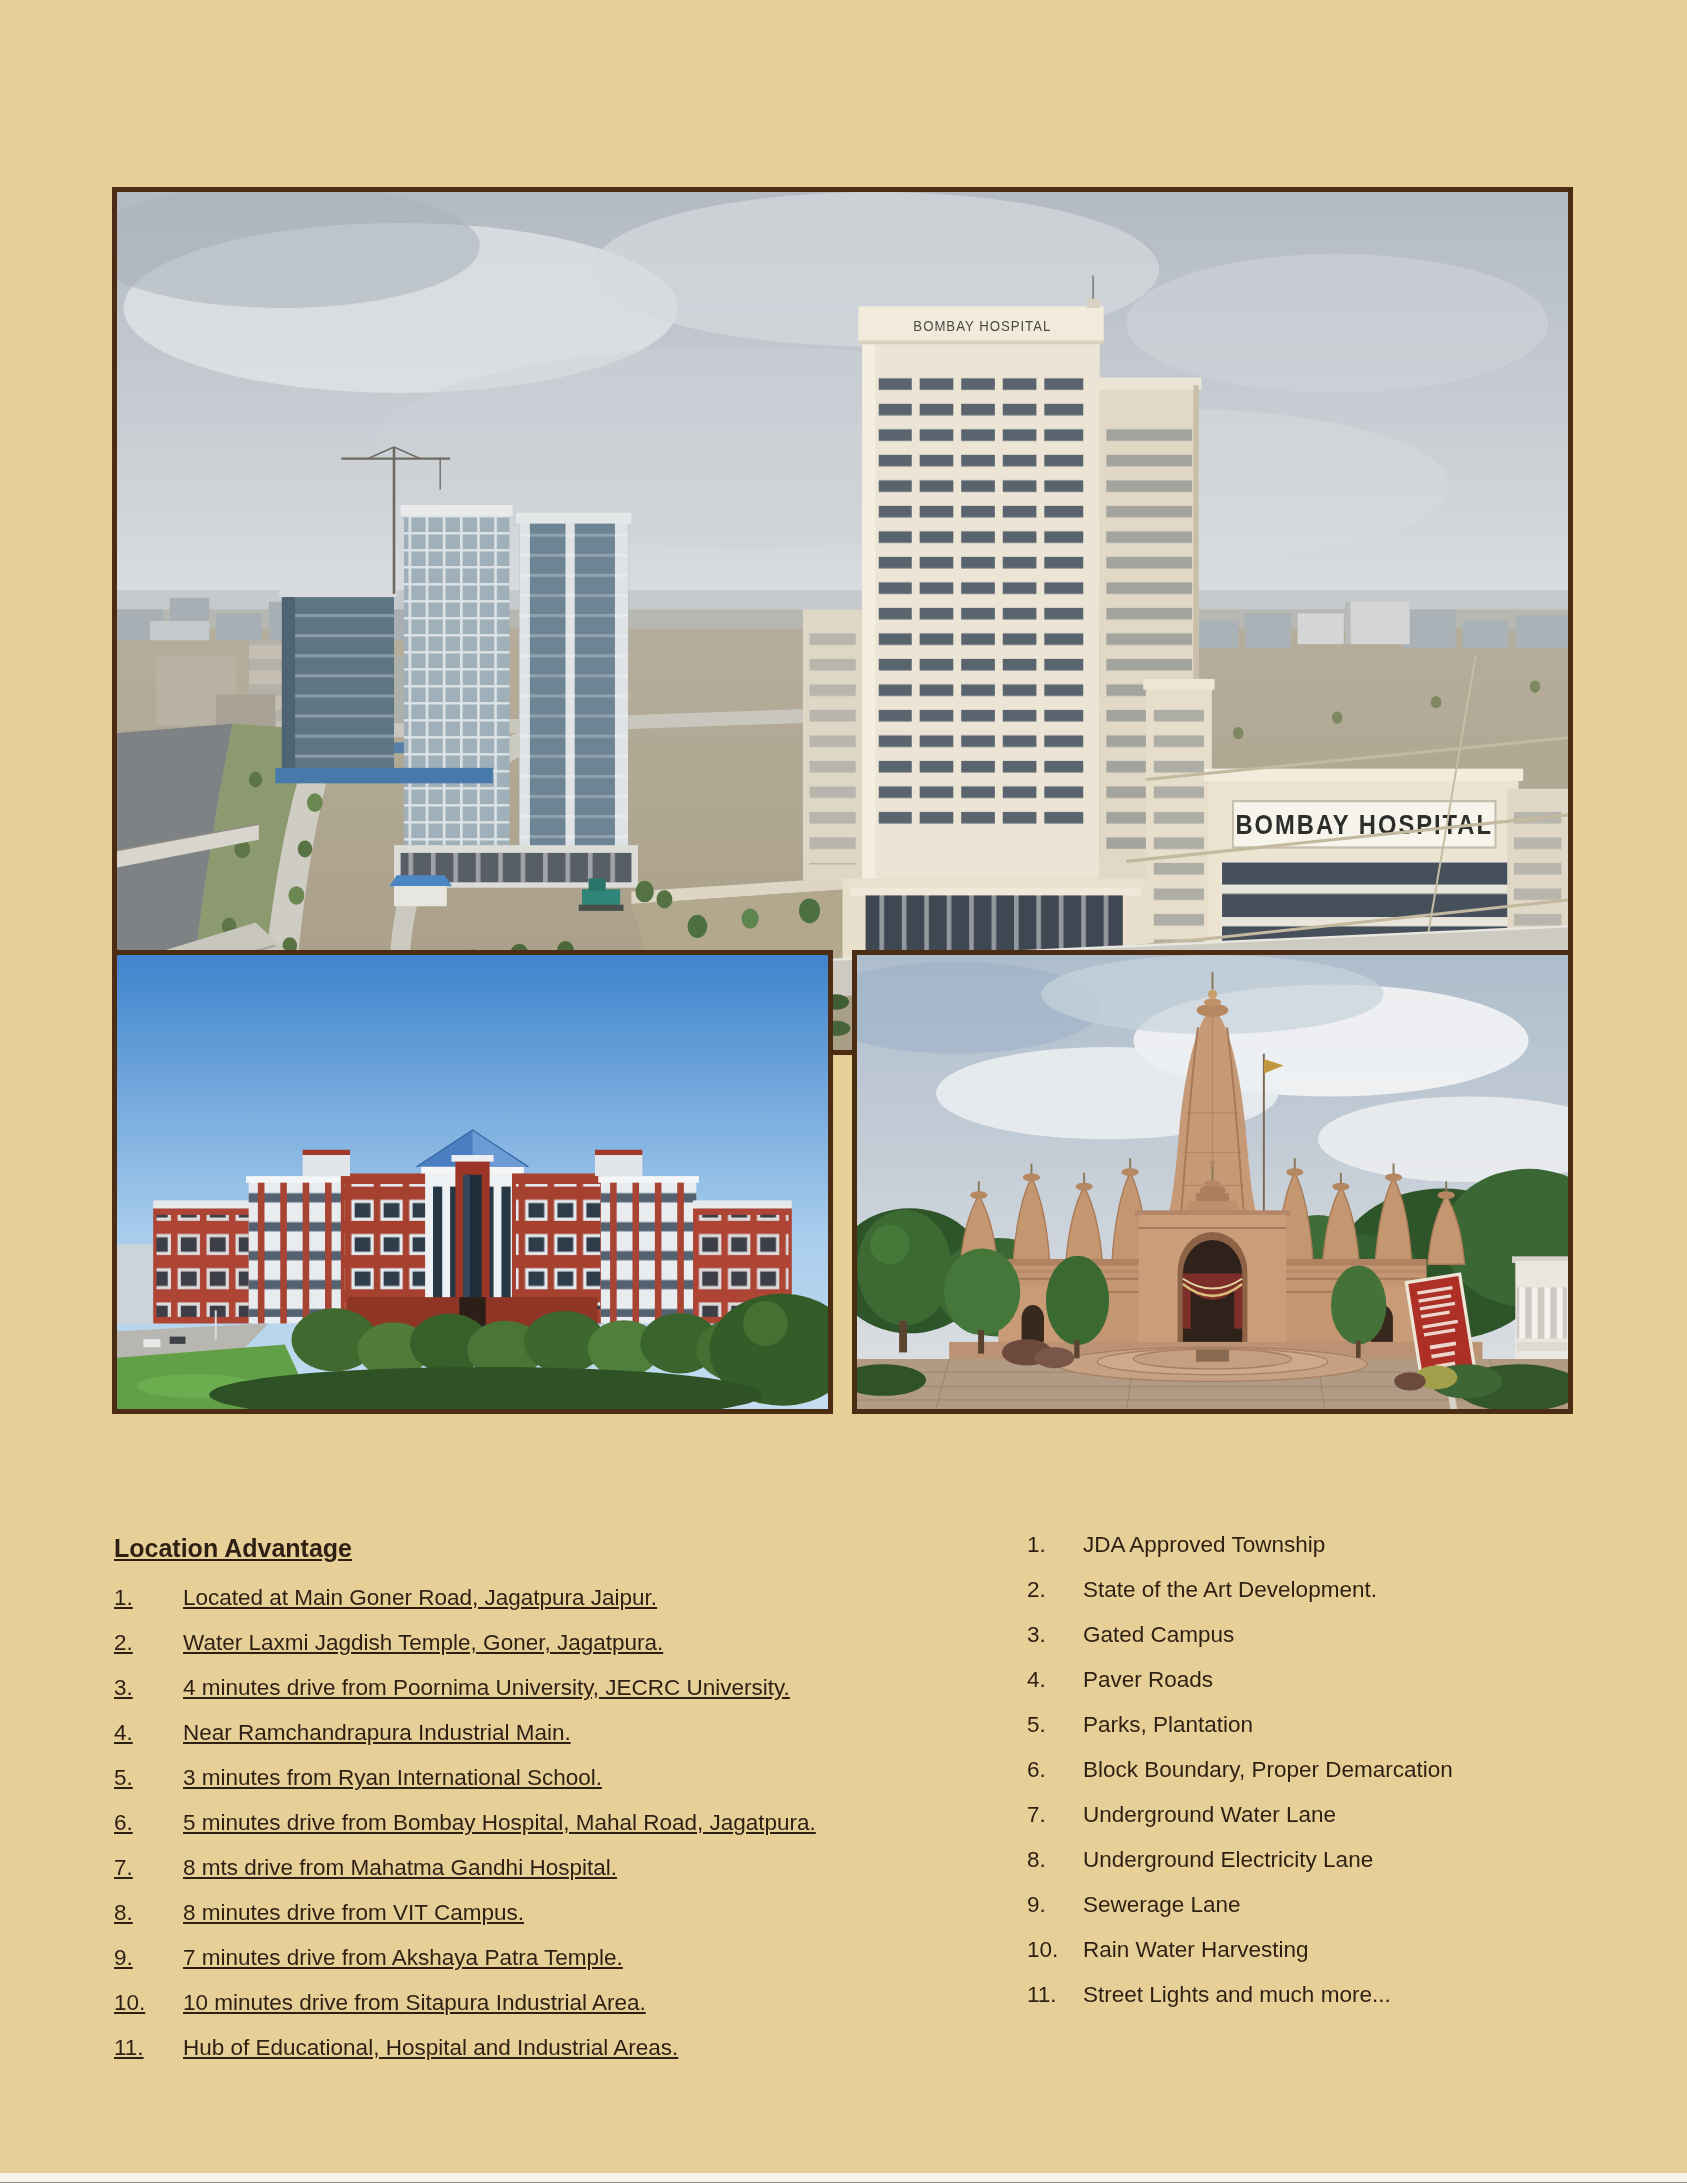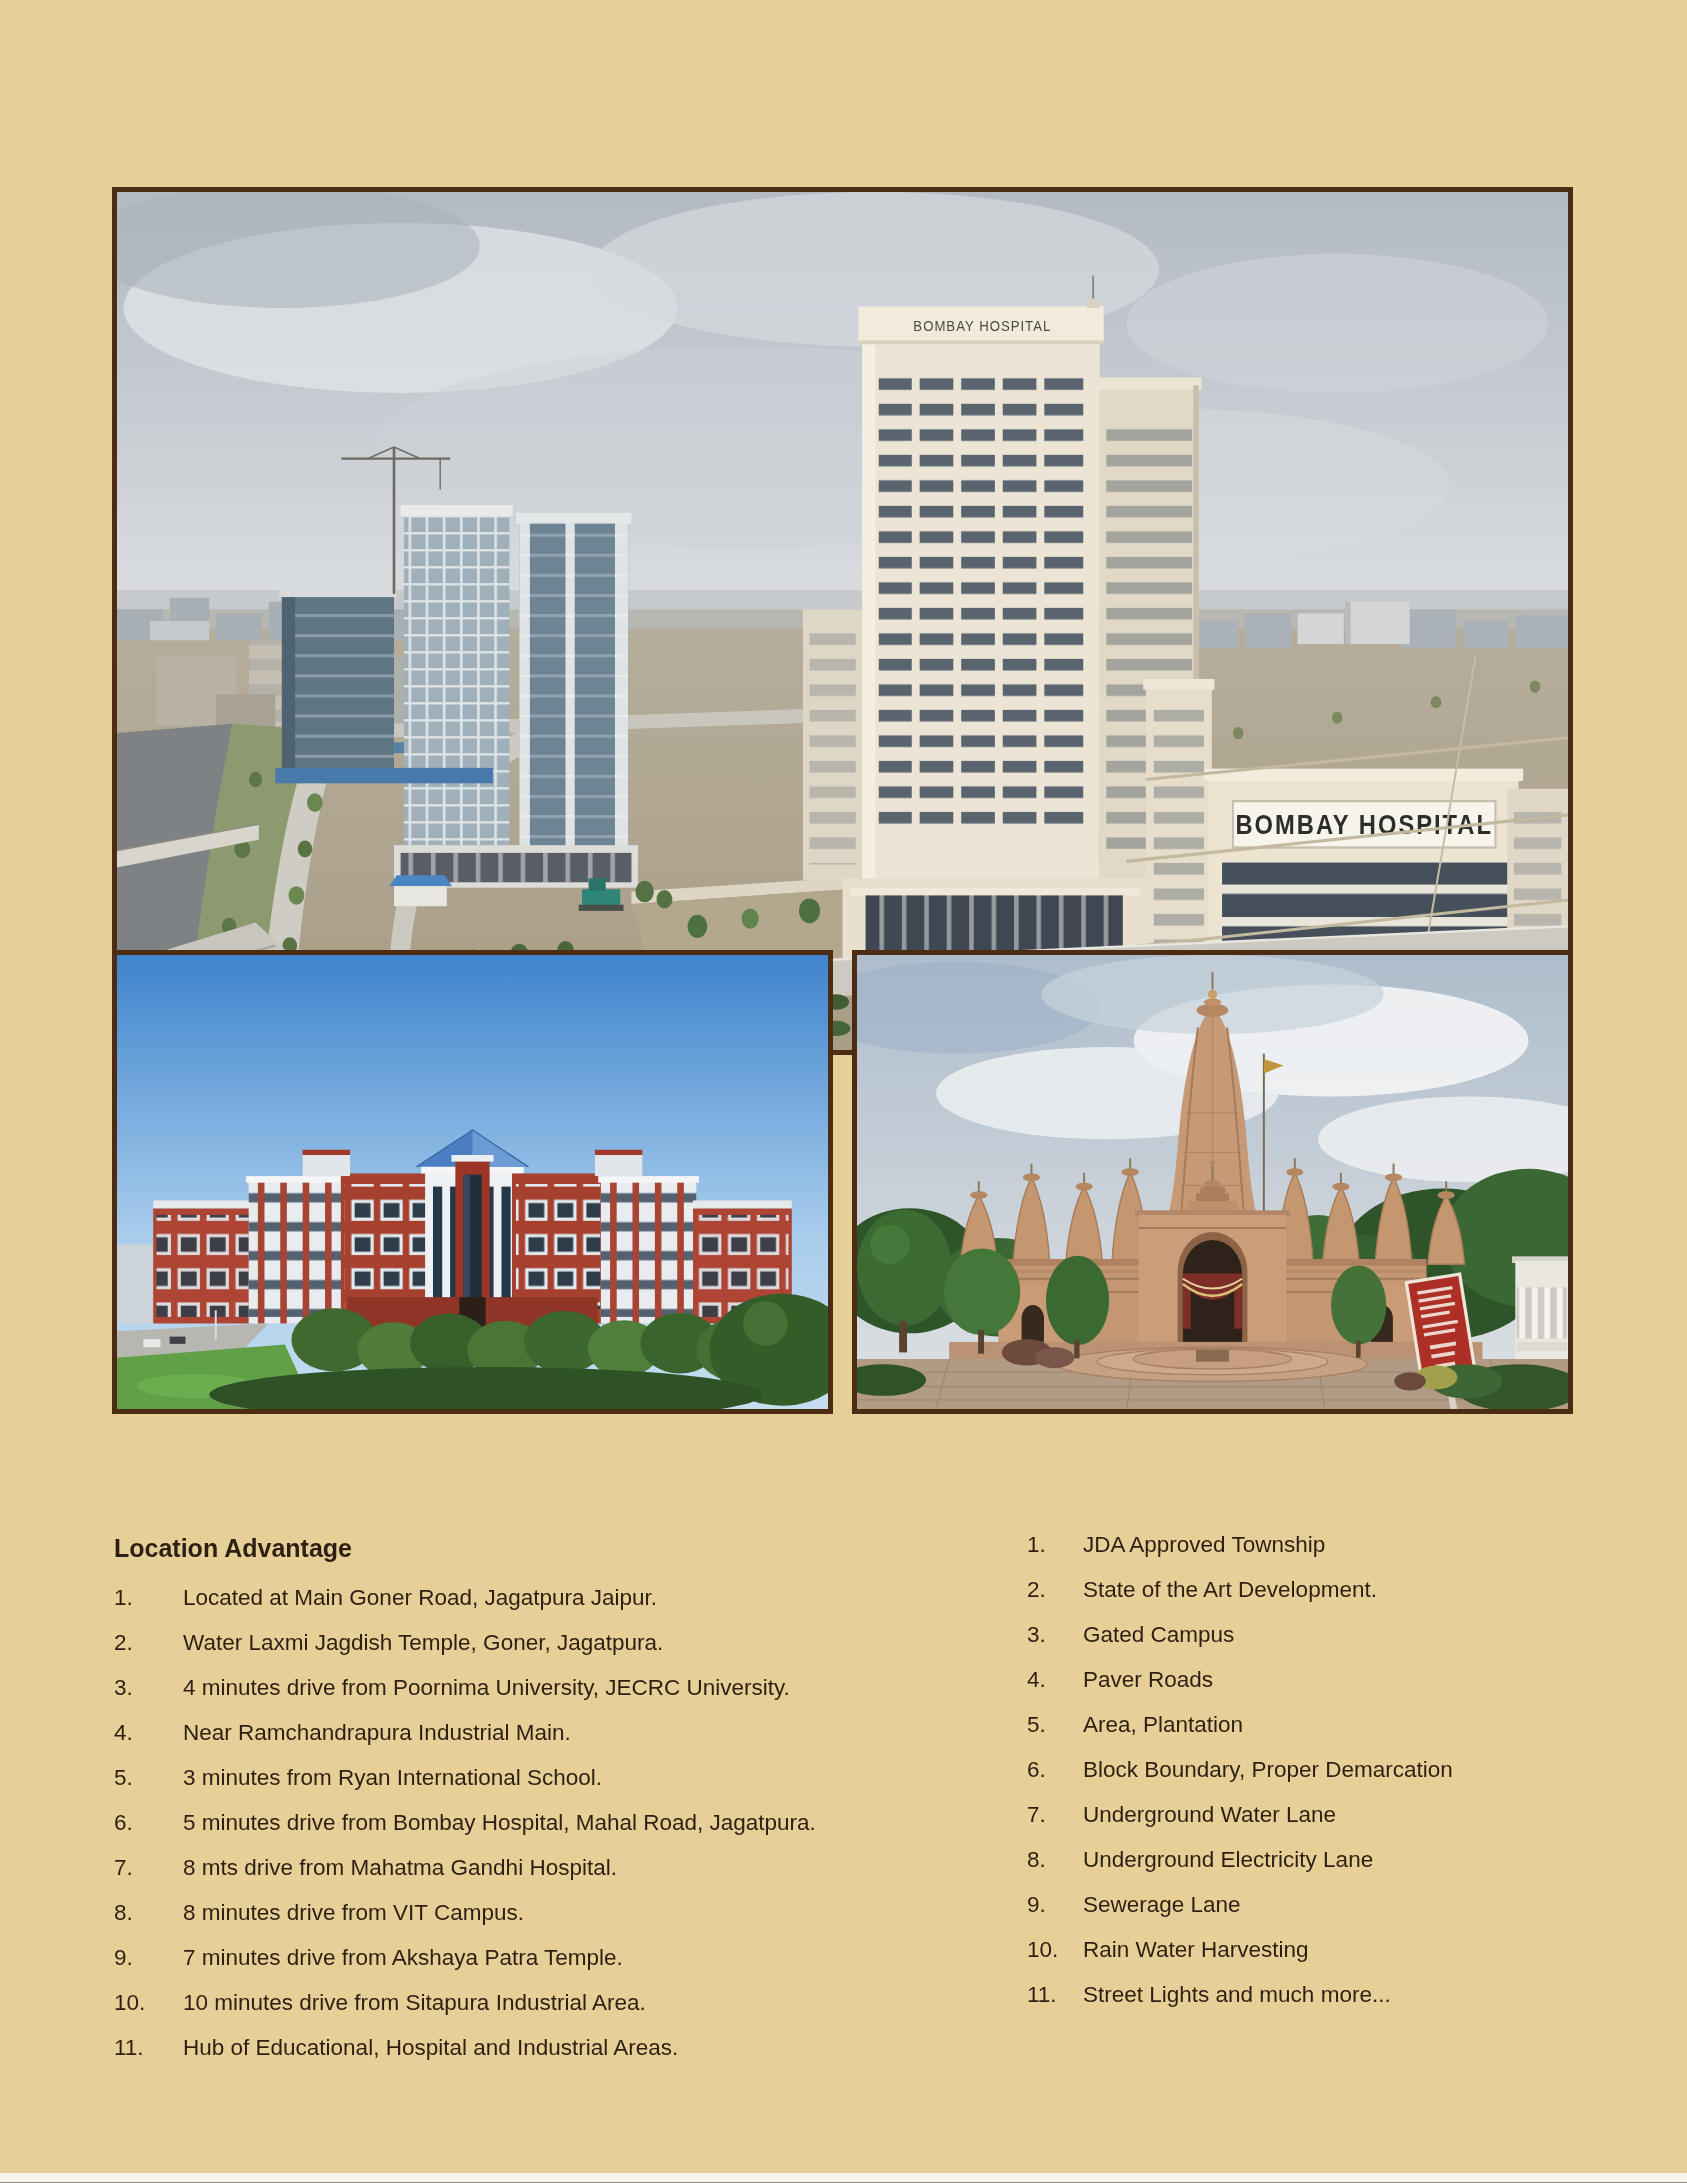--- a/index.html
+++ b/index.html
@@ -502,21 +502,21 @@
     <ellipse cx="258" cy="604" rx="38" ry="20" fill="#6e4a3e"></ellipse>
     <ellipse cx="300" cy="612" rx="30" ry="16" fill="#7a564a"></ellipse>
     <ellipse cx="1005" cy="658" rx="95" ry="36" fill="#33552c"></ellipse>
     <ellipse cx="925" cy="648" rx="55" ry="26" fill="#3e6534"></ellipse>
     <ellipse cx="880" cy="642" rx="32" ry="18" fill="#a3a04c"></ellipse>
     <ellipse cx="840" cy="648" rx="24" ry="14" fill="#6d4a3e"></ellipse>
   </g>
 </svg>
 </div>
 
-<div class="col" id="col-left" style="color: rgb(46, 31, 19);">
+<div class="col" id="col-left" style="color: rgb(46, 31, 19); text-decoration: underline;">
   <h2 class="title">Location Advantage</h2>
   <div>
       <div class="list-row">
         <span class="num">1.</span>
         <span class="txt">Located at Main Goner Road, Jagatpura Jaipur.</span>
       </div>
       <div class="list-row">
         <span class="num">2.</span>
         <span class="txt">Water Laxmi Jagdish Temple, Goner, Jagatpura.</span>
       </div>
@@ -572,21 +572,21 @@
       <div class="list-row">
         <span class="num">3.</span>
         <span class="txt">Gated Campus</span>
       </div>
       <div class="list-row">
         <span class="num">4.</span>
         <span class="txt">Paver Roads</span>
       </div>
       <div class="list-row">
         <span class="num">5.</span>
-        <span class="txt">Area, Plantation</span>
+        <span class="txt">Parks, Plantation</span>
       </div>
       <div class="list-row">
         <span class="num">6.</span>
         <span class="txt">Block Boundary, Proper Demarcation</span>
       </div>
       <div class="list-row">
         <span class="num">7.</span>
         <span class="txt">Underground Water Lane</span>
       </div>
       <div class="list-row">

